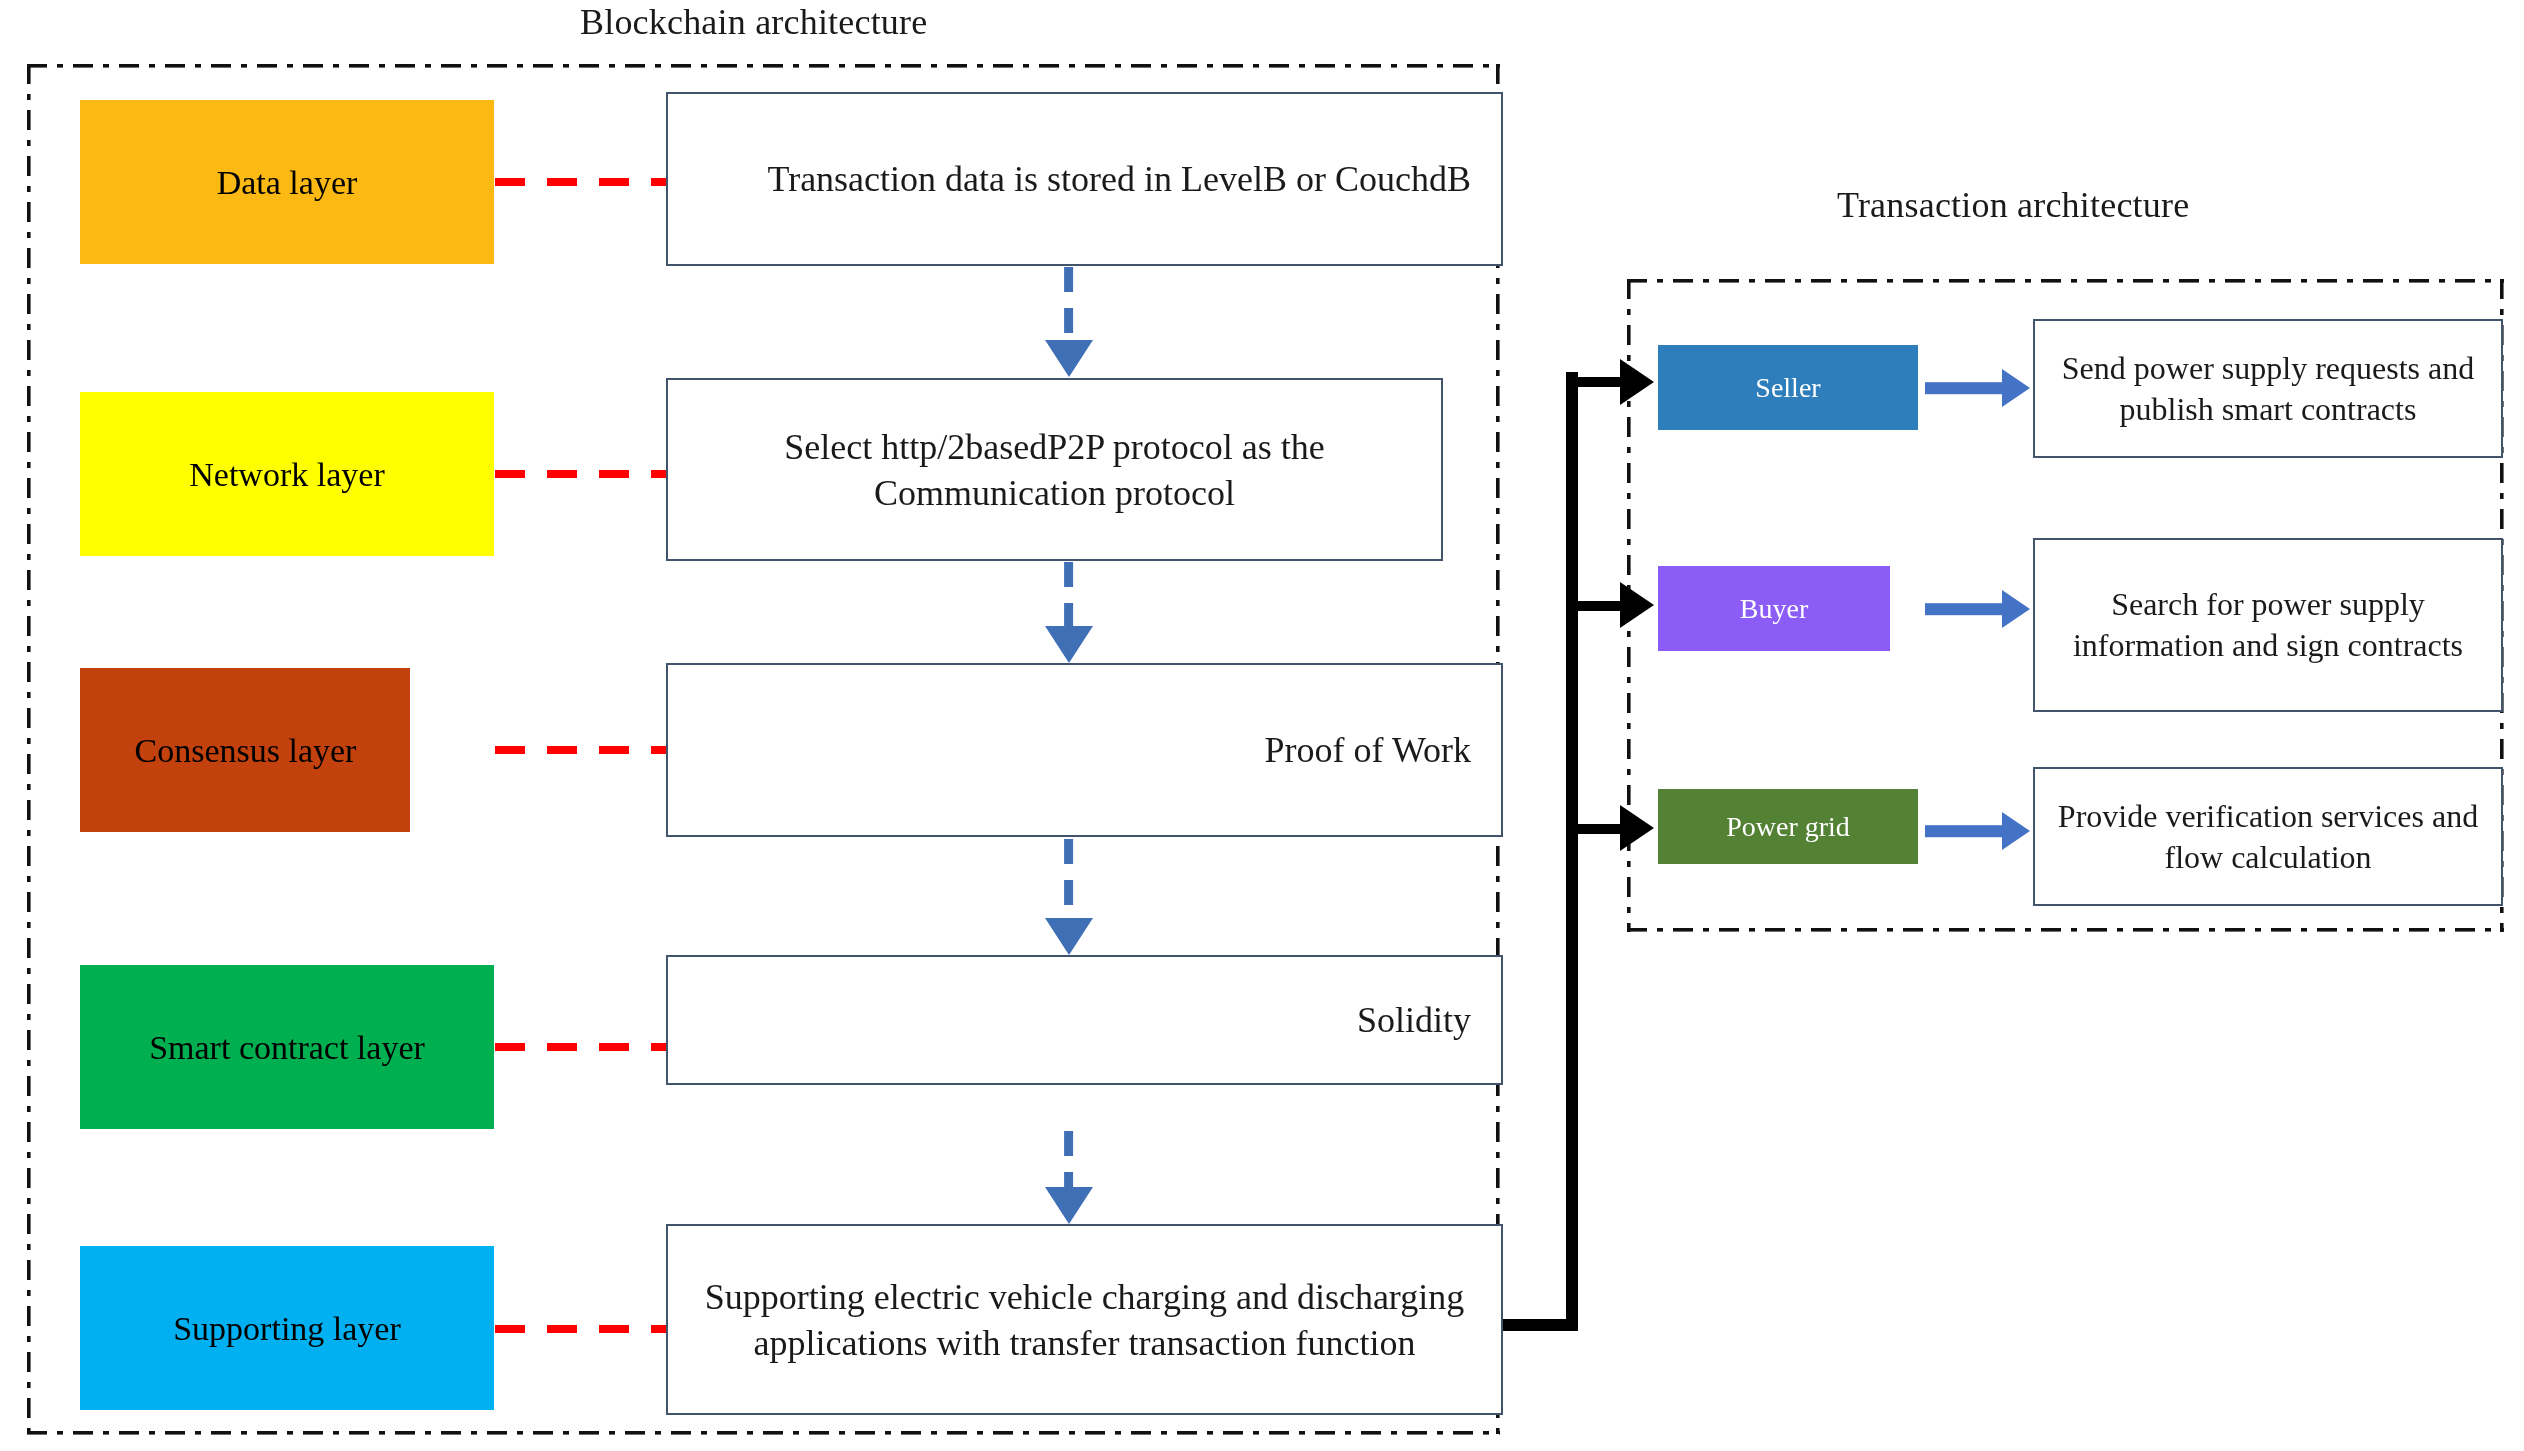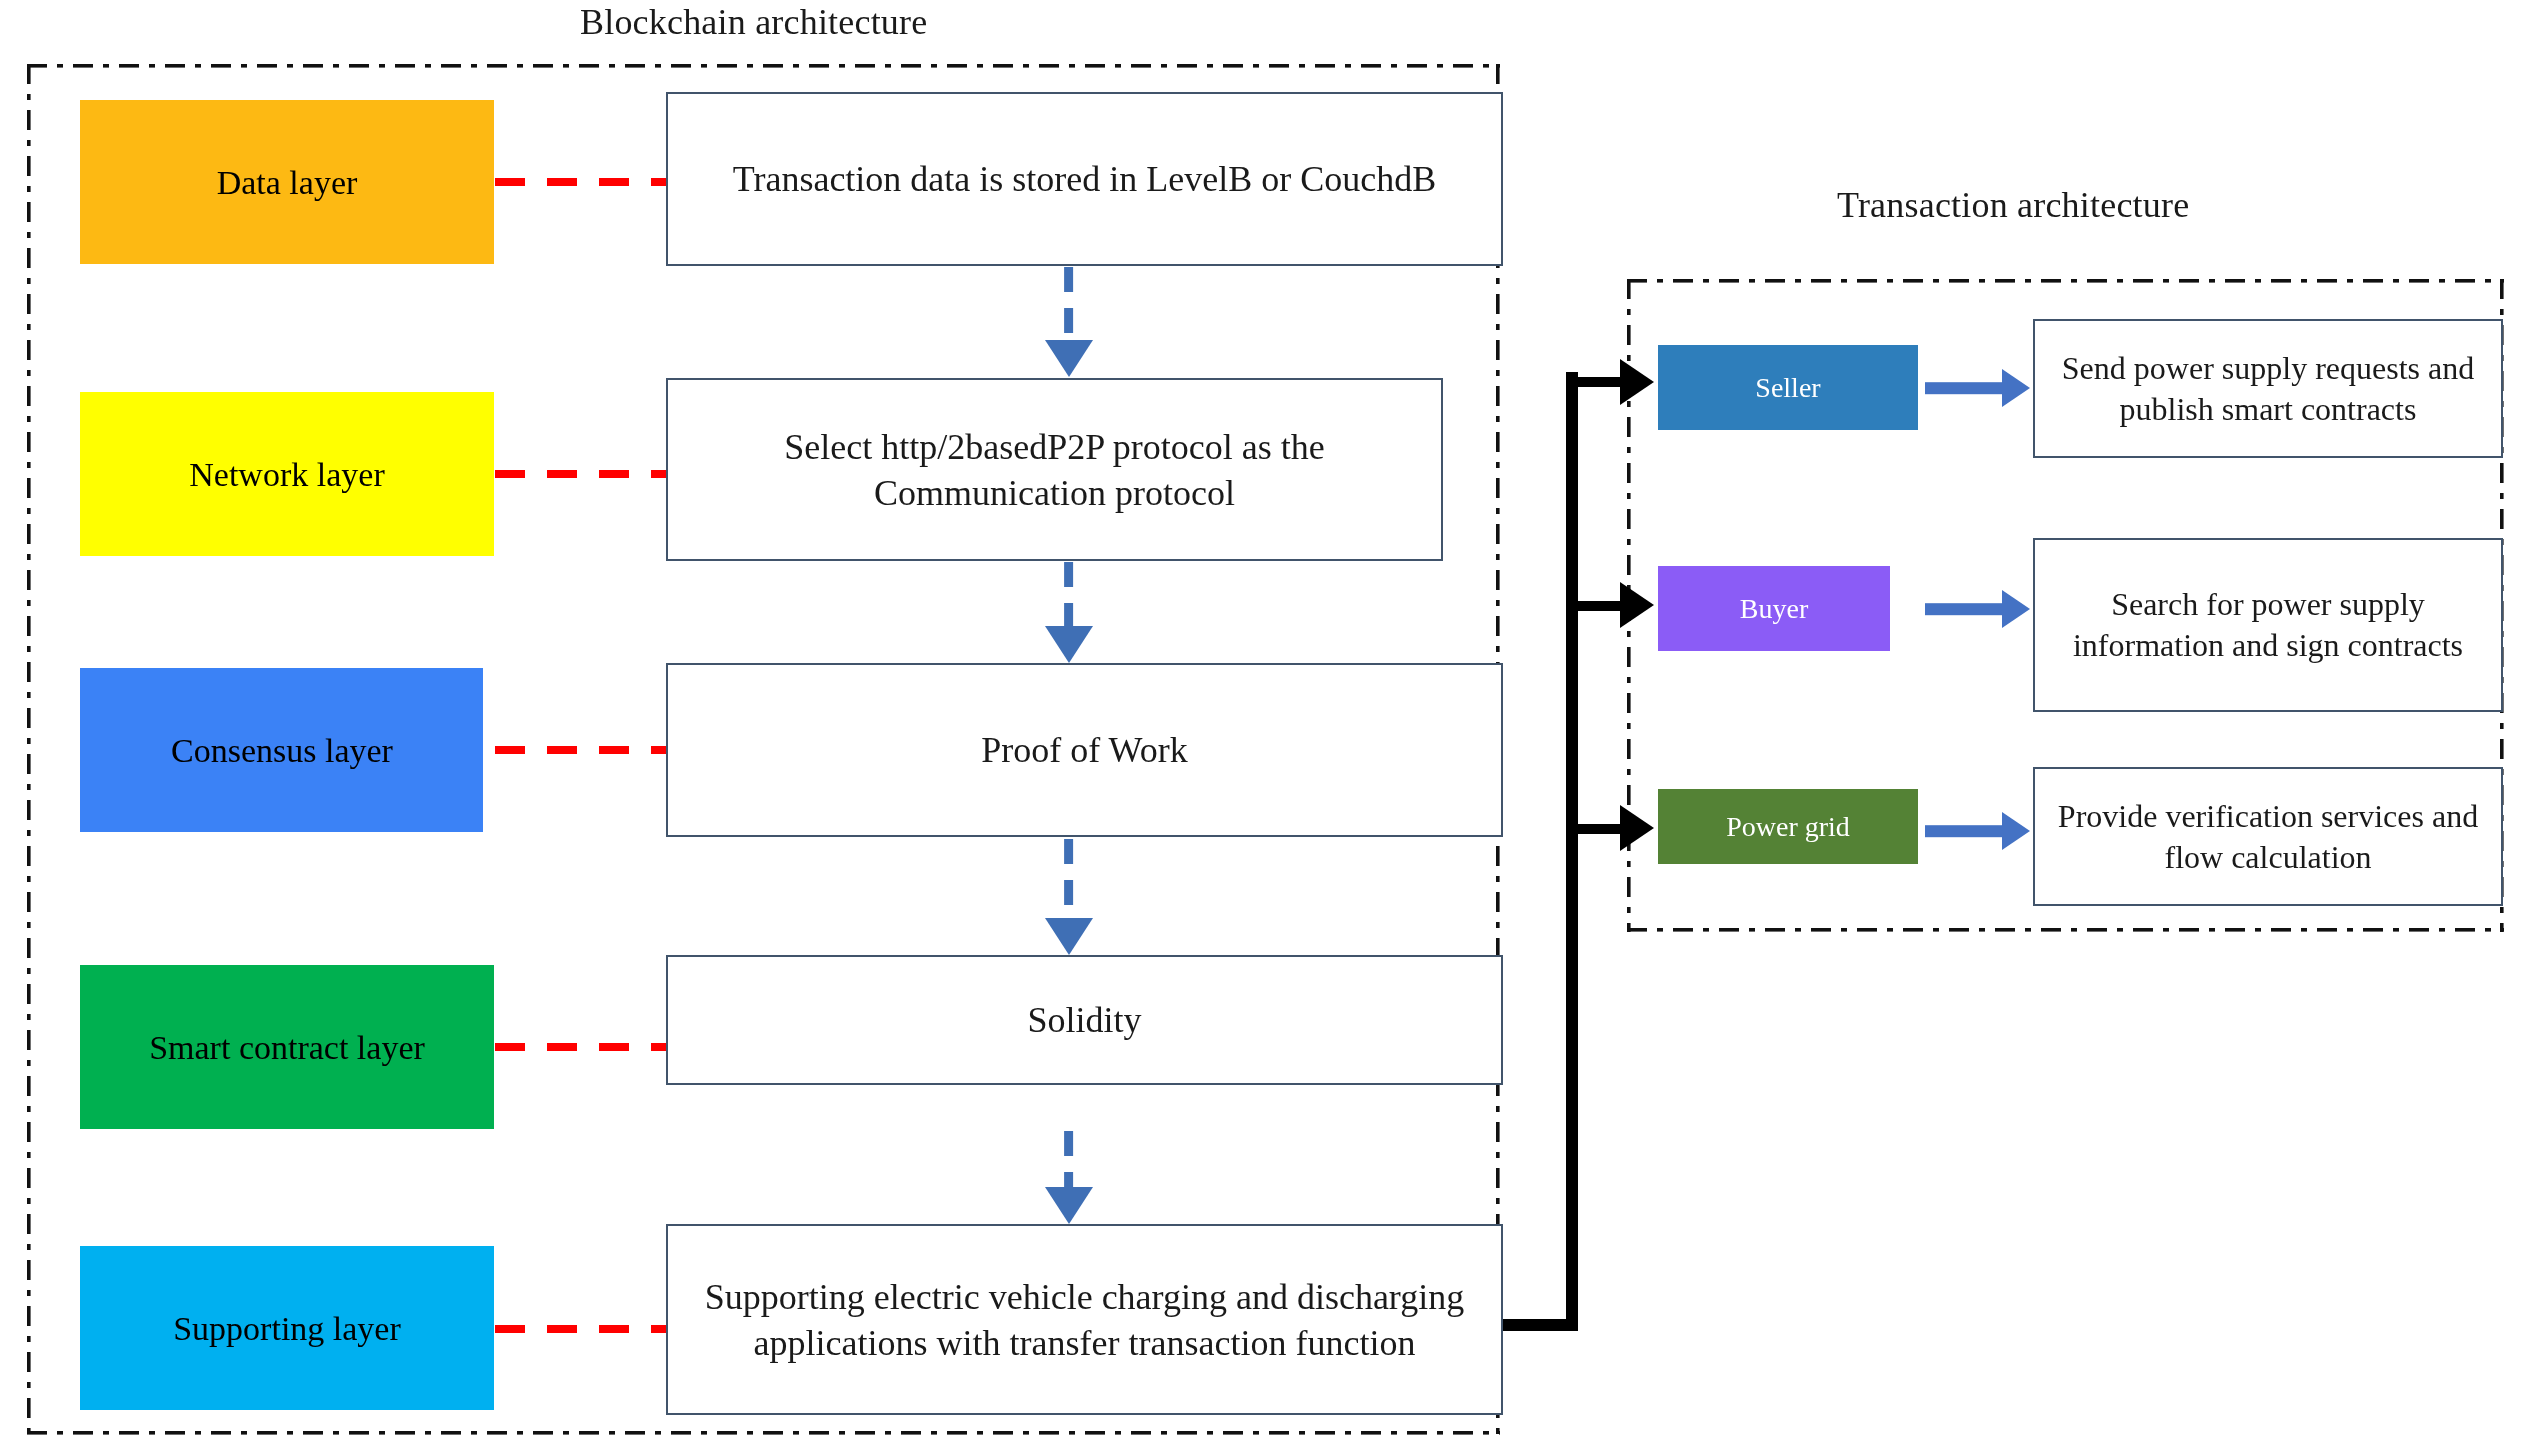--- a/index.html
+++ b/index.html
@@ -65,21 +65,21 @@
   }
 
   
   .flow-box{
     position:absolute;
     box-sizing:border-box;
     background:#ffffff;
     border:2.7px solid #41546b;
     display:flex;
     align-items:center;
-    justify-content:center;
+    justify-content:flex-end;
     text-align:center;
     font-size:36px;
     line-height:46px;
     color:#1a1a1a;
     padding:0 30px;
   }
 
   
   .red-dash{
     position:absolute;
@@ -172,21 +172,21 @@
   <div class="dashdot-panel" id="panel-blockchain"></div>
 
   <div class="dashdot-panel" id="panel-participants"></div>
 
   <div class="layer-chip" style="left: 80px; top: 100px; width: 414px; height: 164px; background: rgb(253, 185, 19);">
     <span>Data layer</span>
   </div>
   <div class="layer-chip" style="left: 80px; top: 392px; width: 414px; height: 164px; background: rgb(255, 255, 0);">
     <span>Network layer</span>
   </div>
-  <div class="layer-chip" style="left: 80px; top: 668px; width: 403px; height: 164px; background: #3b82f6; padding-left: 8px;">
+  <div class="layer-chip" style="left: 80px; top: 668px; width: 330px; height: 164px; background: #c2410c; padding-left: 8px;">
     <span>Consensus layer</span>
   </div>
   <div class="layer-chip" style="left: 80px; top: 965px; width: 414px; height: 164px; background: rgb(0, 176, 80);">
     <span>Smart contract layer</span>
   </div>
   <div class="layer-chip" style="left: 80px; top: 1246px; width: 414px; height: 164px; background: rgb(0, 176, 240);">
     <span>Supporting layer</span>
   </div>
 
   <div class="red-dash" style="left: 495px; top: 178px; width: 171px;"></div>

